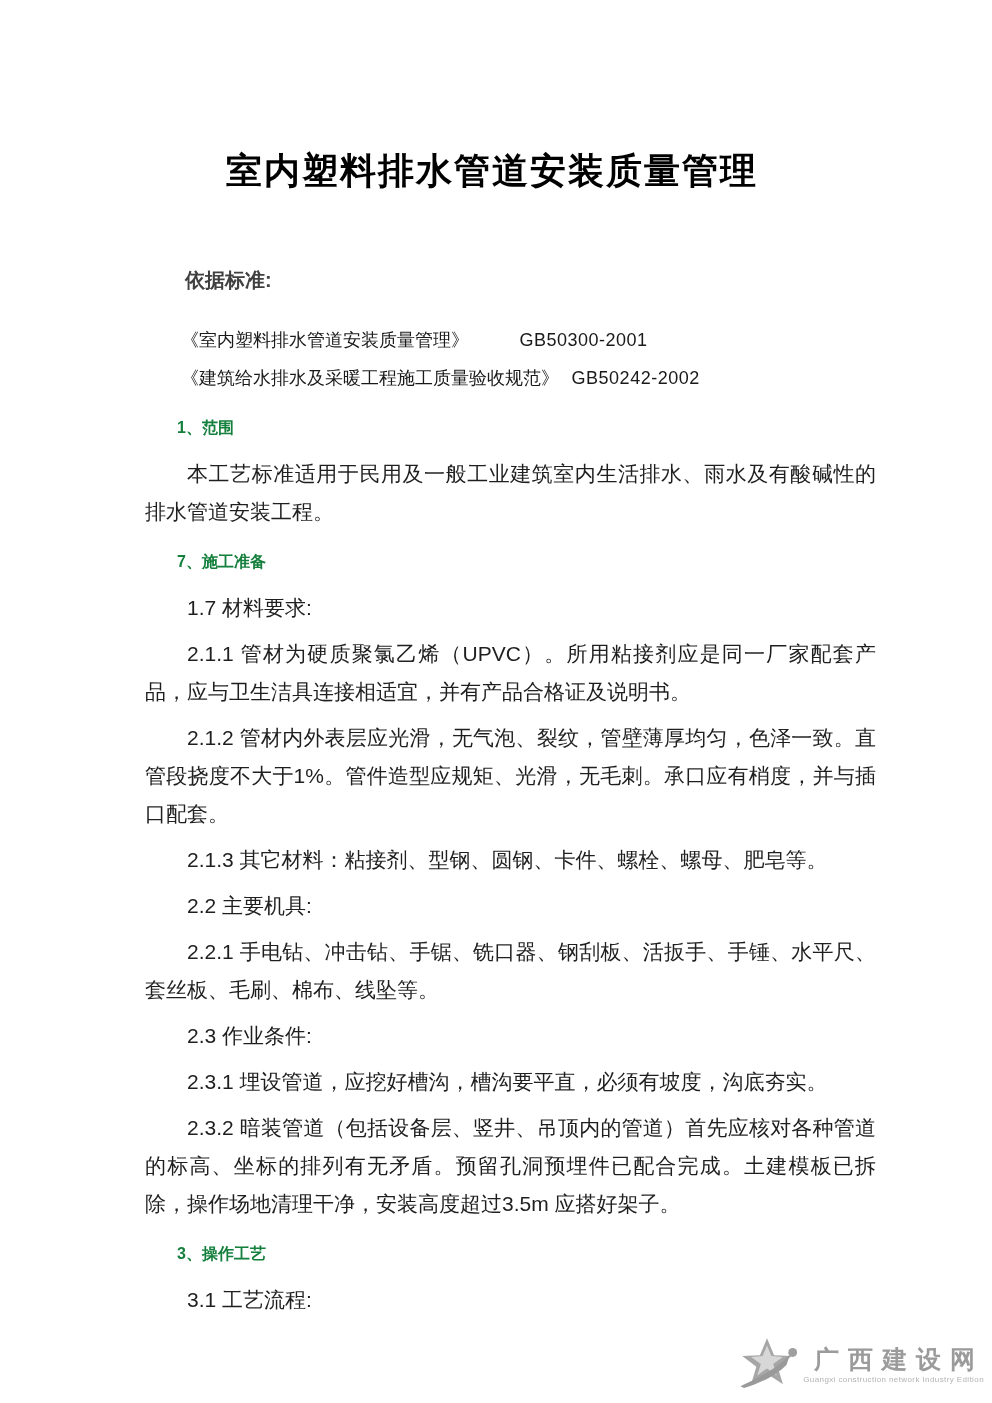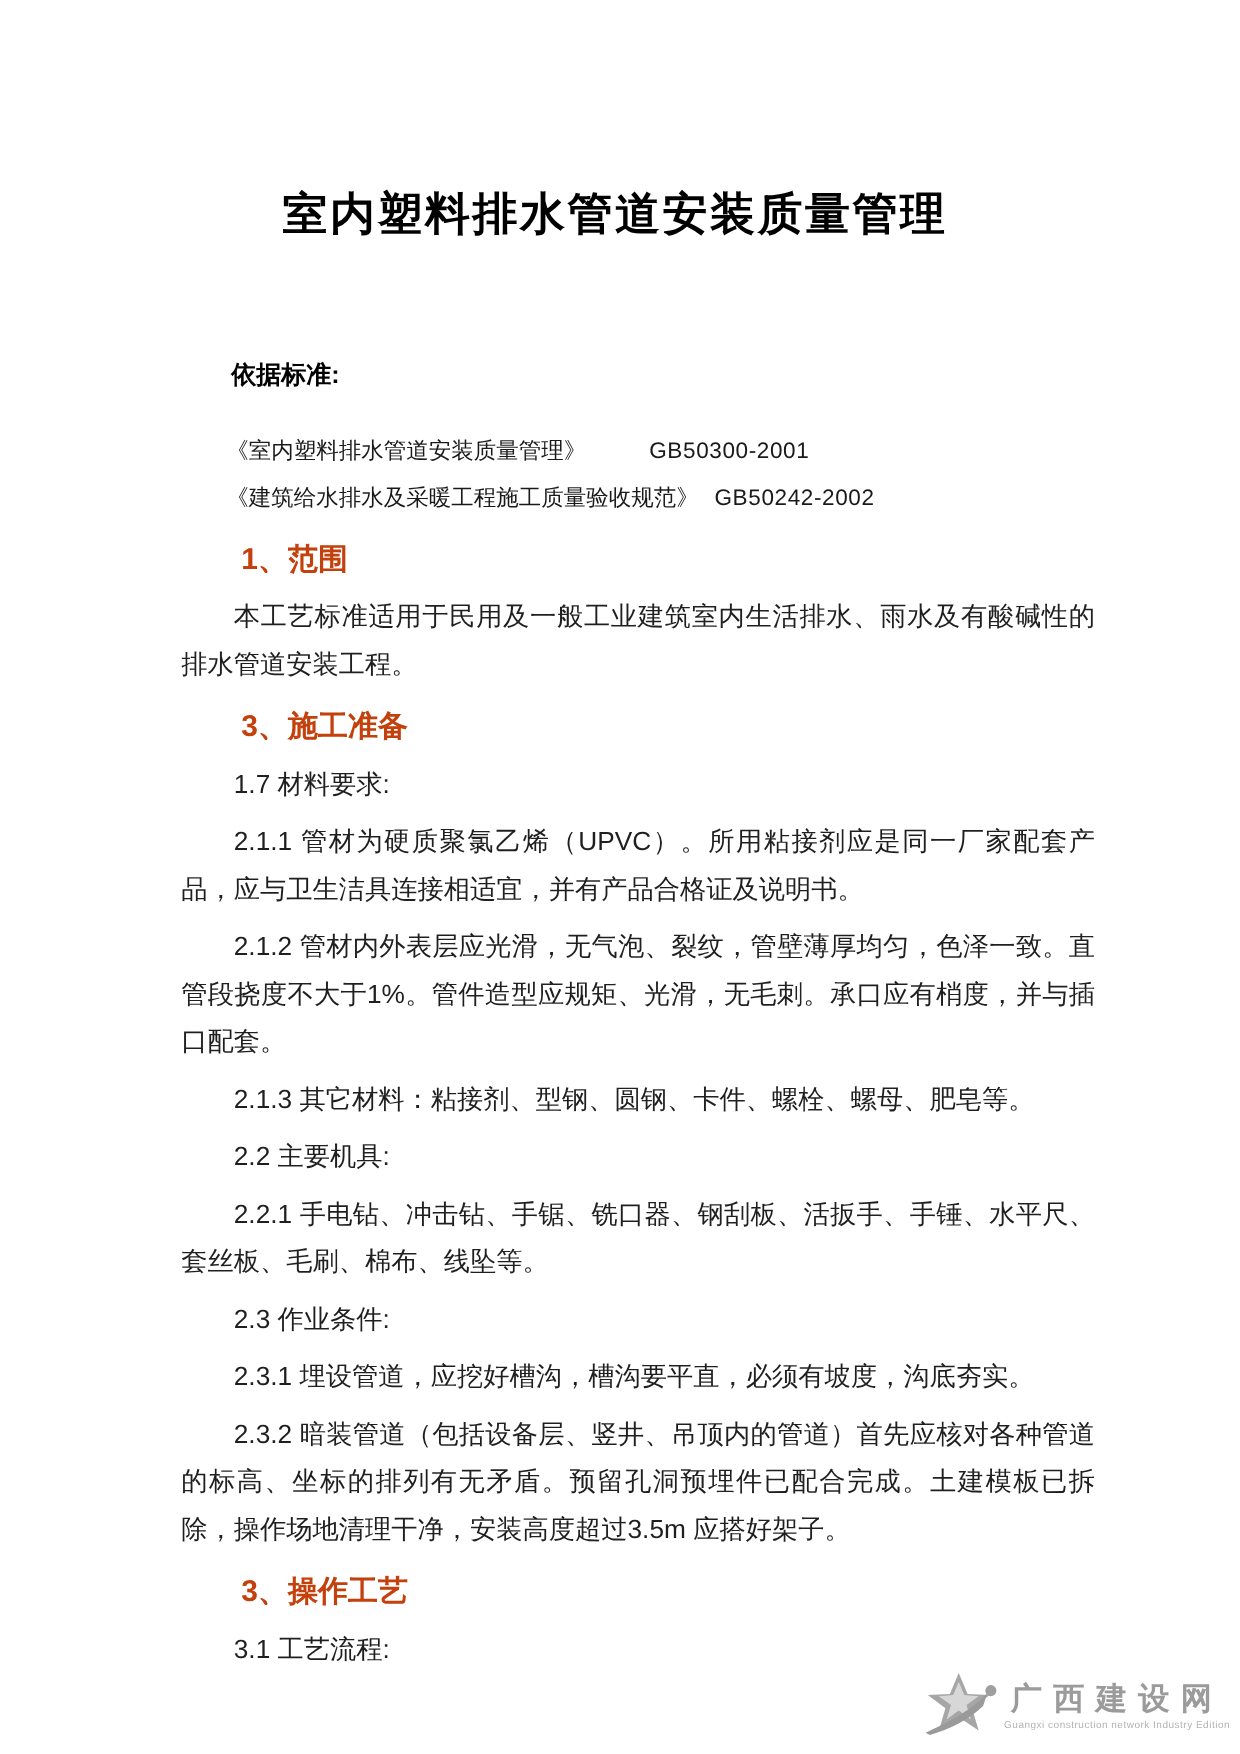--- a/index.html
+++ b/index.html
@@ -17,62 +17,62 @@
   .doc-title{
     margin:145px -108px 0 -145px;
     text-align:center;
     font-size:36px;
     font-weight:bold;
     letter-spacing:2px;
     line-height:52px;
     color:#000;
   }
   .standards-label{
-    margin-top:88px;
+    margin-top:68px;
     text-indent:2em;
     font-size:20px;
     font-weight:bold;
     line-height:30px;
-    color:#000000;
+    color:#404040;
   }
   .refs{margin-top:26px;}
   .ref-row{
     font-size:18px;
     line-height:38px;
     text-indent:2em;
     white-space:nowrap;
   }
   .ref-code{letter-spacing:0.5px;}
   .gap-wide{margin-left:2.8em;}
   .gap-narrow{margin-left:0.7em;}
   .sec-heading{
     margin:12px 0 0 0;
     text-indent:2em;
-    font-size:24px;
+    font-size:16px;
     font-weight:bold;
     line-height:38px;
-    color:#c2410c;
+    color:#15803d;
   }
   .para{
     margin:8px 0 0 0;
     font-size:21px;
     line-height:38px;
     text-indent:2em;
     text-align:justify;
     color:#1f1f1f;
   }
   .logo{
     position:absolute;
     right:8px;
     bottom:8px;
     display:flex;
     align-items:center;
   }
   .logo-star{width:72px;height:62px;flex:0 0 auto;}
-  .logo-right{display:flex;flex-direction:column;align-items:center;}
+  .logo-right{display:flex;flex-direction:column;align-items:flex-end;}
   .logo-text{
     font-size:25px;
     font-weight:bold;
     letter-spacing:9px;
     color:#9b9b9b;
     line-height:28px;
     white-space:nowrap;
   }
   .logo-caption{
     font-size:8px;
@@ -99,21 +99,21 @@
       <span>《建筑给水排水及采暖工程施工质量验收规范》</span><span class="ref-code gap-narrow">GB50242-2002</span>
     </div>
   </div>
 
   <div>
     <h2 class="sec-heading">1、范围</h2>
     <p class="para">本工艺标准适用于民用及一般工业建筑室内生活排水、雨水及有酸碱性的排水管道安装工程。</p>
   </div>
 
   <div>
-    <h2 class="sec-heading">3、施工准备</h2>
+    <h2 class="sec-heading">7、施工准备</h2>
     <p class="para">1.7 材料要求:</p>
     <p class="para">2.1.1 管材为硬质聚氯乙烯（UPVC）。所用粘接剂应是同一厂家配套产品，应与卫生洁具连接相适宜，并有产品合格证及说明书。</p>
     <p class="para">2.1.2 管材内外表层应光滑，无气泡、裂纹，管壁薄厚均匀，色泽一致。直管段挠度不大于1%。管件造型应规矩、光滑，无毛刺。承口应有梢度，并与插口配套。</p>
     <p class="para">2.1.3 其它材料：粘接剂、型钢、圆钢、卡件、螺栓、螺母、肥皂等。</p>
     <p class="para">2.2 主要机具:</p>
     <p class="para">2.2.1 手电钻、冲击钻、手锯、铣口器、钢刮板、活扳手、手锤、水平尺、套丝板、毛刷、棉布、线坠等。</p>
     <p class="para">2.3 作业条件:</p>
     <p class="para">2.3.1 埋设管道，应挖好槽沟，槽沟要平直，必须有坡度，沟底夯实。</p>
     <p class="para">2.3.2 暗装管道（包括设备层、竖井、吊顶内的管道）首先应核对各种管道的标高、坐标的排列有无矛盾。预留孔洞预埋件已配合完成。土建模板已拆除，操作场地清理干净，安装高度超过3.5m 应搭好架子。</p>
   </div>

